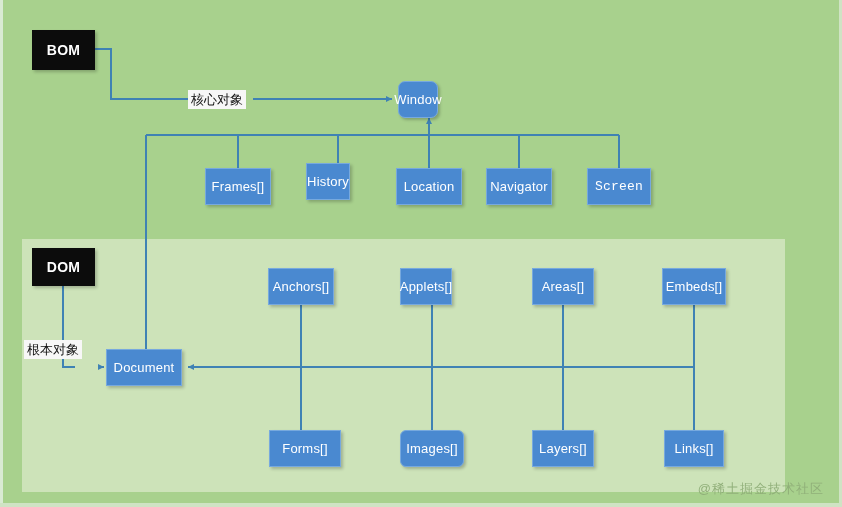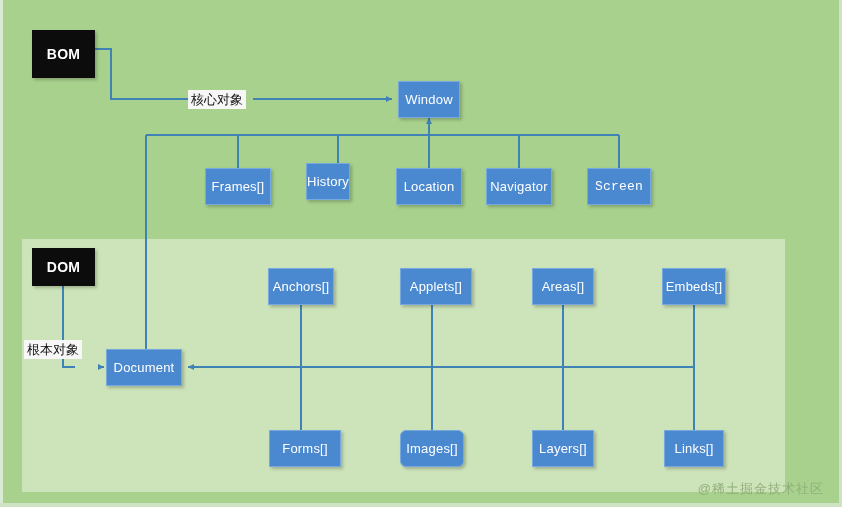--- a/index.html
+++ b/index.html
@@ -146,33 +146,33 @@
 
       <path d="M694,367 L188,367" marker-end="url(#arrow-right)"></path>
 
       <path d="M301,305 L301,430"></path>
       <path d="M432,305 L432,430"></path>
       <path d="M563,305 L563,430"></path>
       <path d="M694,305 L694,430"></path>
     </g>
   </svg>
 
-  <div class="node black" style="left:32px; top:30px; width:63px; height:48px;">
+  <div class="node black" style="left:32px; top:30px; width:63px; height:40px;">
     <span>BOM</span>
   </div>
 
   <div class="node black" style="left:32px; top:248px; width:63px; height:38px;">
     <span>DOM</span>
   </div>
 
   <div class="edge-label" style="left:188px; top:90px;">核心对象</div>
 
   <div class="edge-label" style="left:24px; top:340px;">根本对象</div>
 
-  <div class="node blue" style="left:398px; top:81px; width:62px; height:37px;">
+  <div class="node blue" style="left:398px; top:81px; width:40px; height:37px;border-radius:7px;">
     <span>Window</span>
   </div>
 
   <div class="node blue" style="left:205px; top:168px; width:66px; height:37px;">
     <span>Frames[]</span>
   </div>
 
   <div class="node blue" style="left:306px; top:163px; width:44px; height:37px;">
     <span>History</span>
   </div>
@@ -190,21 +190,21 @@
   </div>
 
   <div class="node blue" style="left:106px; top:349px; width:76px; height:37px;">
     <span>Document</span>
   </div>
 
   <div class="node blue" style="left:268px; top:268px; width:66px; height:37px;">
     <span>Anchors[]</span>
   </div>
 
-  <div class="node blue" style="left:400px; top:268px; width:72px; height:37px;">
+  <div class="node blue" style="left:400px; top:268px; width:52px; height:37px;">
     <span>Applets[]</span>
   </div>
 
   <div class="node blue" style="left:532px; top:268px; width:62px; height:37px;">
     <span>Areas[]</span>
   </div>
 
   <div class="node blue" style="left:662px; top:268px; width:64px; height:37px;">
     <span>Embeds[]</span>
   </div>

